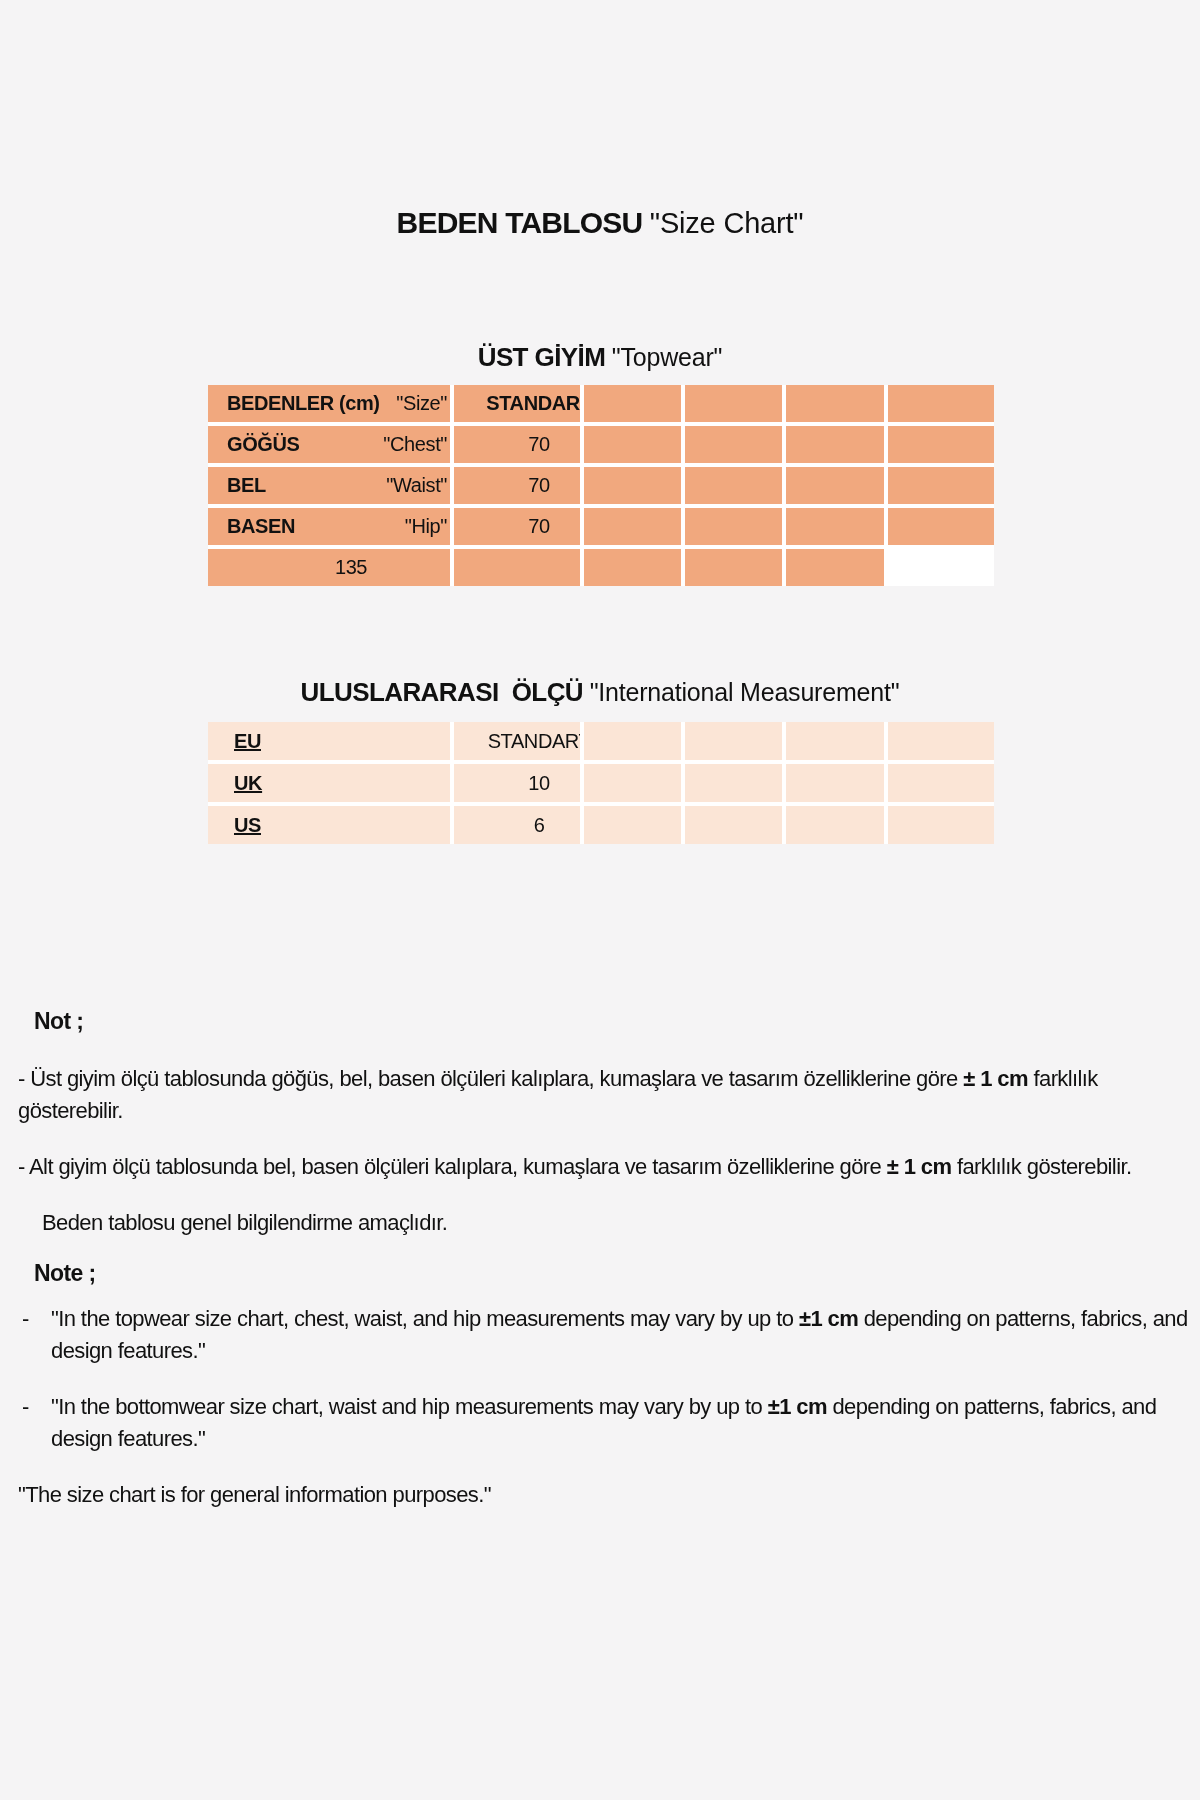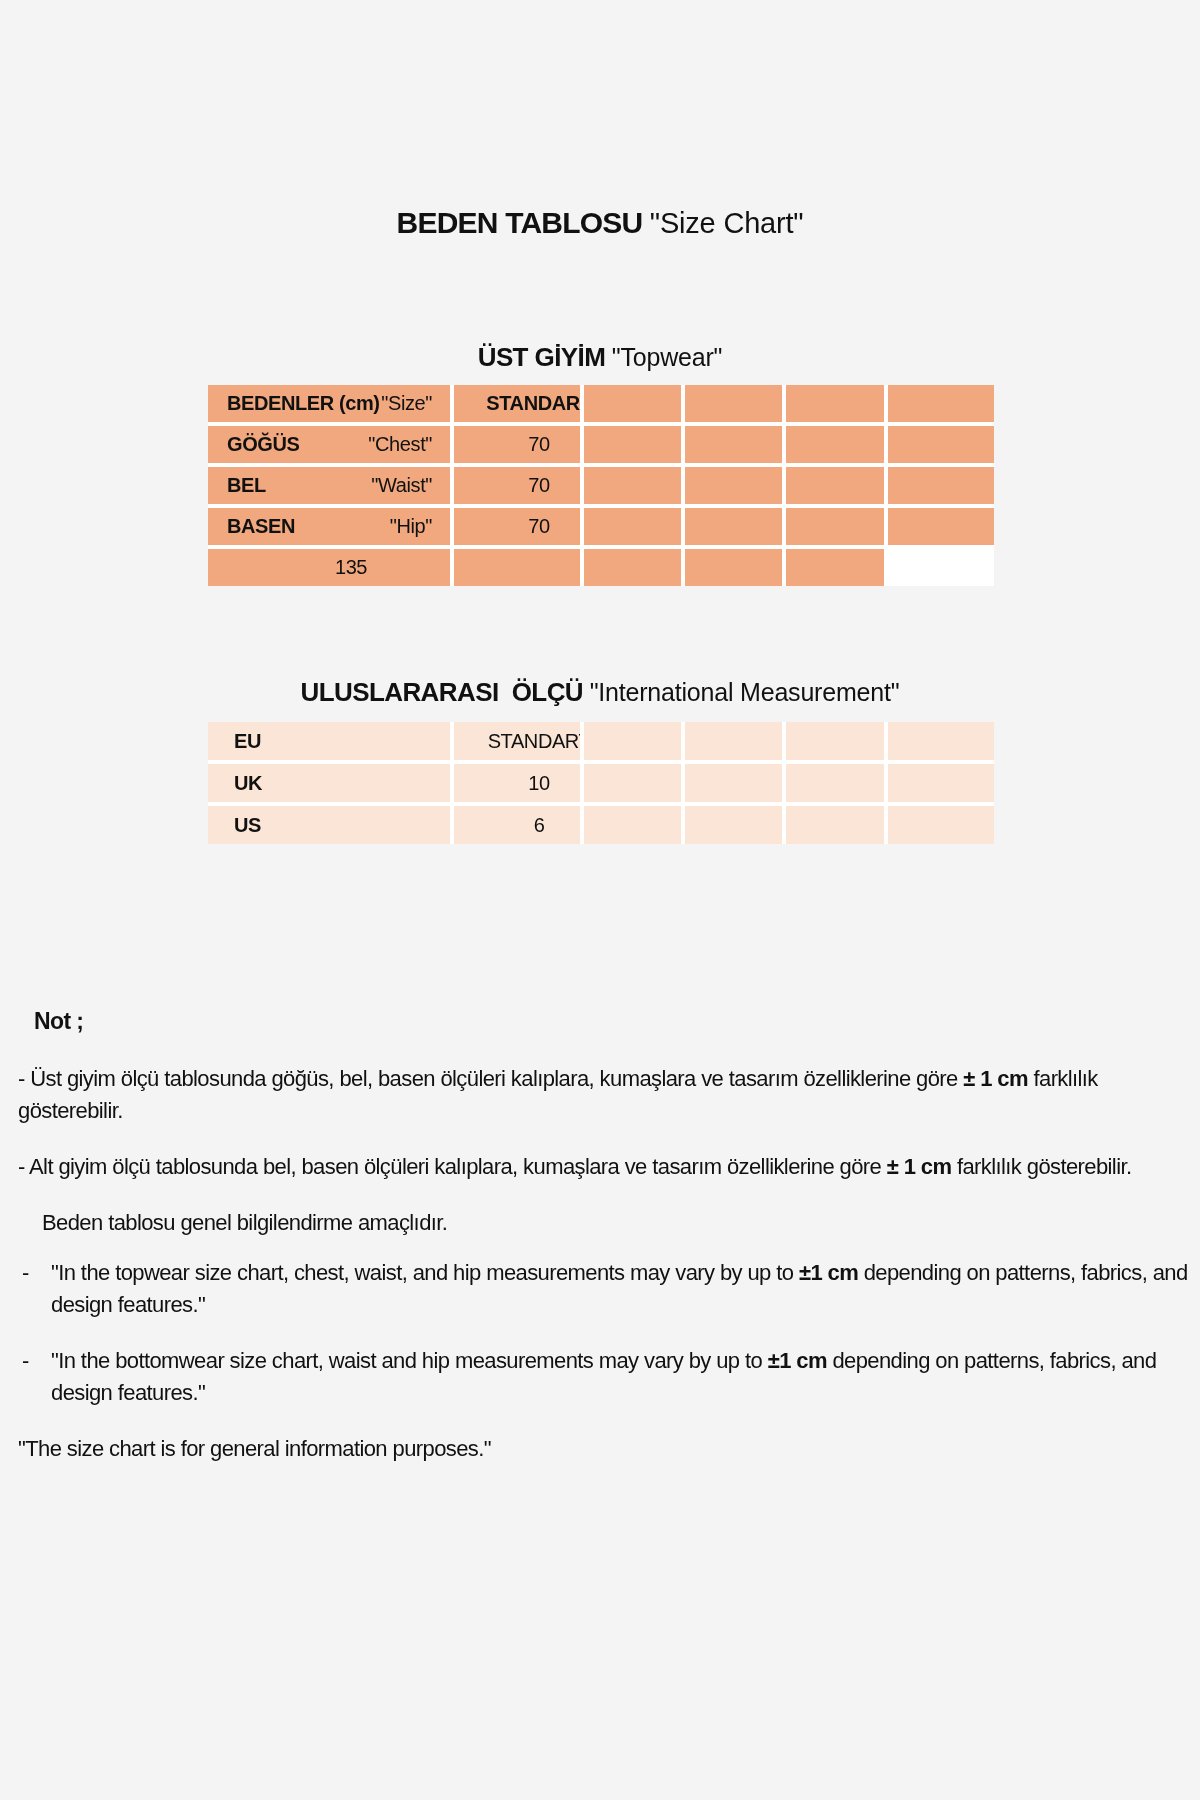--- a/index.html
+++ b/index.html
@@ -46,23 +46,23 @@
   .cell{
     display:flex; align-items:center;
     overflow:hidden;
     padding-left:44px;
   }
   #tbl-topwear .cell{background:#f1a87e;}
   #tbl-intl   .cell{background:#fbe5d6;}
 
   .cell.c1{
     justify-content:space-between;
-    padding:0 18px 0 19px;
+    padding:0 3px 0 19px;
   }
-  #tbl-intl .cell.c1{padding-left:26px;}
+  #tbl-intl .cell.c1{padding-left:26px;text-decoration:underline;}
   .cell.c2{justify-content:center; text-align:center;}
 
   
   .notes{
     position:absolute; top:1005px; left:18px; width:1172px;
     font-size:22px; letter-spacing:-0.6px; line-height:32px;
   }
   .note-head{font-weight:bold; font-size:23px; margin:0 0 26px 16px;}
   .note-head.en{margin-bottom:14px;}
   .notes p{margin:0 0 24px 0;}
@@ -163,19 +163,20 @@
 
 <div class="notes">
   <div class="note-head">Not ;</div>
 
   <p><span>- Üst giyim ölçü tablosunda göğüs, bel, basen ölçüleri kalıplara, kumaşlara ve tasarım özelliklerine göre </span><span class="b">± 1 cm</span><span> farklılık gösterebilir.</span></p>
 
   <p><span>- Alt giyim ölçü tablosunda bel, basen ölçüleri kalıplara, kumaşlara ve tasarım özelliklerine göre </span><span class="b">± 1 cm</span><span> farklılık gösterebilir.</span></p>
 
   <p class="tight">Beden tablosu genel bilgilendirme amaçlıdır.</p>
 
+  <div class="note-head en">Note ;</div>
 
   <div class="bullet"><span class="dash">-</span><span>"In the topwear size chart, chest, waist, and hip measurements may vary by up to </span><span class="b">±1 cm</span><span> depending on patterns, fabrics, and design features."</span></div>
 
   <div class="bullet"><span class="dash">-</span><span>"In the bottomwear size chart, waist and hip measurements may vary by up to </span><span class="b">±1 cm</span><span> depending on patterns, fabrics, and design features."</span></div>
 
   <div class="final-line">"The size chart is for general information purposes."</div>
 </div>
 
 </body></html>

